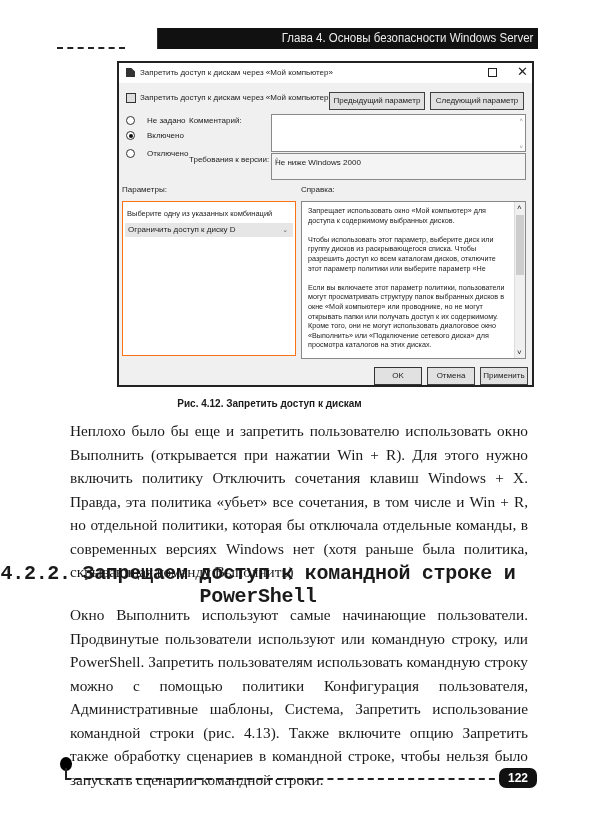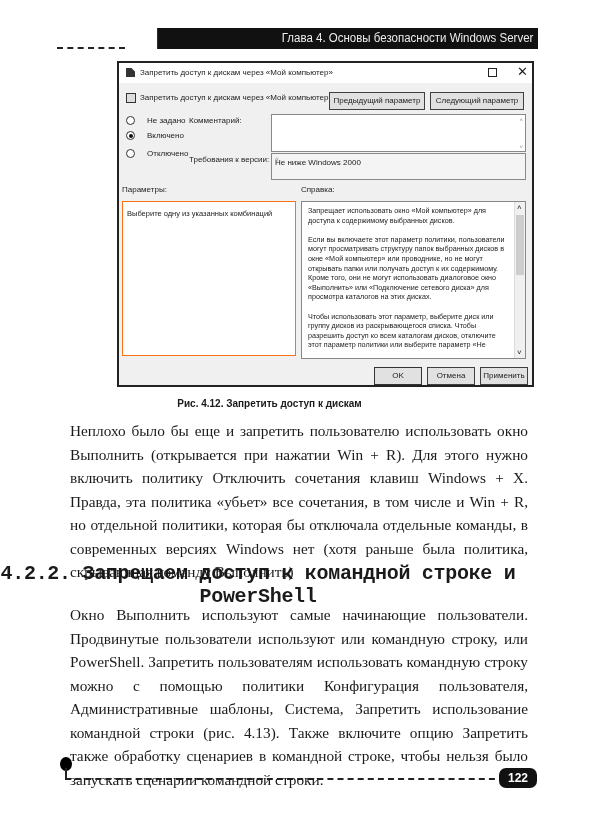--- a/index.html
+++ b/index.html
@@ -116,27 +116,31 @@
     <span>Не ниже Windows 2000</span>
     <span class="mini-arrow" style="top:2px">˄</span>
     <span class="mini-arrow" style="bottom:1px">˅</span>
   </div>
 
   <span class="lbl params">Параметры:</span>
   <span class="lbl help">Справка:</span>
 
   <div class="params-box">
     <span class="choose">Выберите одну из указанных комбинаций</span>
+    <div class="select">
+      <span>Ограничить доступ к диску D</span>
+      <span class="chev">⌄</span>
+    </div>
   </div>
 
   <div class="help-box">
     <div class="help-text">
       <p>Запрещает использовать окно «Мой компьютер» для доступа к содержимому выбранных дисков.</p>
+      <p>Чтобы использовать этот параметр, выберите диск или группу дисков из раскрывающегося списка. Чтобы разрешить доступ ко всем каталогам дисков, отключите этот параметр политики или выберите параметр «Не</p>
       <p>Если вы включаете этот параметр политики, пользователи могут просматривать структуру папок выбранных дисков в окне «Мой компьютер» или проводнике, но не могут открывать папки или получать доступ к их содержимому. Кроме того, они не могут использовать диалоговое окно «Выполнить» или «Подключение сетевого диска» для просмотра каталогов на этих дисках.</p>
-      <p>Чтобы использовать этот параметр, выберите диск или группу дисков из раскрывающегося списка. Чтобы разрешить доступ ко всем каталогам дисков, отключите этот параметр политики или выберите параметр «Не</p>
     </div>
     <div class="scroll">
       <span class="up">˄</span>
       <span class="thumb"></span>
       <span class="down">˅</span>
     </div>
   </div>
 
   <div class="btn ok">OK</div>
   <div class="btn cancel">Отмена</div>

